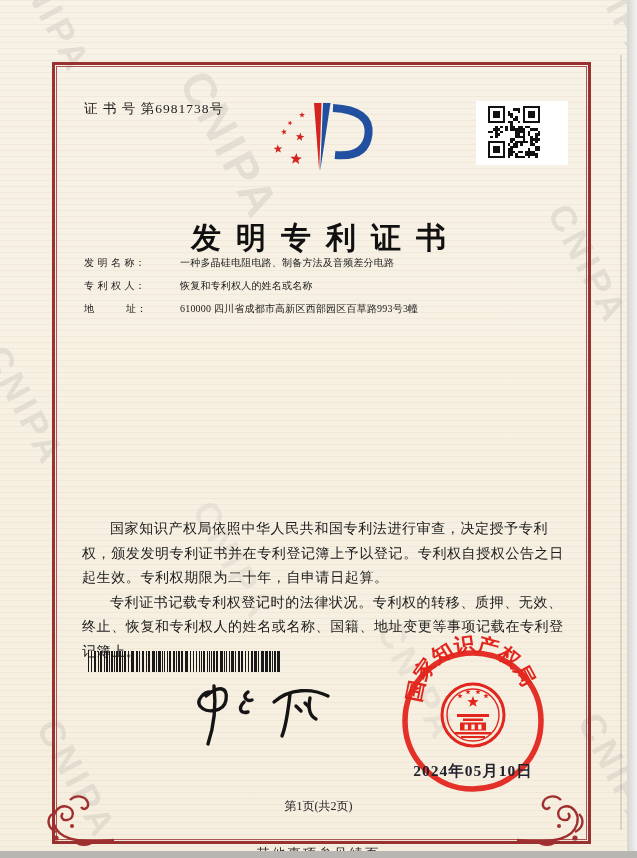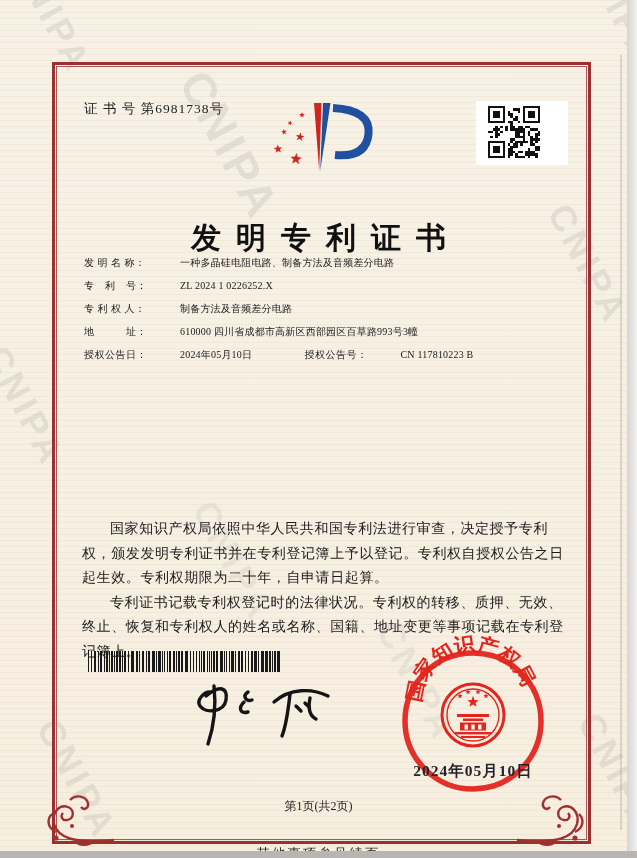--- a/index.html
+++ b/index.html
@@ -225,31 +225,24 @@
       </svg>
   </div>
 
   <div class="title">发明专利证书</div>
 
   <div class="fields">
     <div class="field">
       <span class="flabel">发 明 名 称：</span><span class="fvalue">一种多晶硅电阻电路、制备方法及音频差分电路</span>
     </div>
     <div class="field">
-      <span class="flabel">专　利　号：</span><span class="fvalue">ZL 2024 1 0226252.X</span>
-    </div>
-    <div class="field">
-      <span class="flabel">专 利 权 人：</span><span class="fvalue">制备方法及音频差分电路</span>
+      <span class="flabel">专 利 权 人：</span><span class="fvalue">恢复和专利权人的姓名或名称</span>
     </div>
     <div class="field">
       <span class="flabel">地　　　址：</span><span class="fvalue">610000 四川省成都市高新区西部园区百草路993号3幢</span>
-    </div>
-    <div class="field">
-      <span class="grant-first"><span class="flabel">授权公告日：</span><span class="fvalue">2024年05月10日</span></span>
-      <span><span class="flabel">授权公告号：</span><span class="fvalue">CN 117810223 B</span></span>
     </div>
   </div>
 
   <div class="paras">
     <p>国家知识产权局依照中华人民共和国专利法进行审查，决定授予专利权，颁发发明专利证书并在专利登记簿上予以登记。专利权自授权公告之日起生效。专利权期限为二十年，自申请日起算。</p>
     <p>专利证书记载专利权登记时的法律状况。专利权的转移、质押、无效、终止、恢复和专利权人的姓名或名称、国籍、地址变更等事项记载在专利登记簿上。</p>
   </div>
 
   <svg class="barcode" id="barcode" width="193" height="21" viewBox="0 0 193 21" shape-rendering="crispEdges">
       <rect x="0" y="0" width="1" height="21" fill="#191919"></rect>

